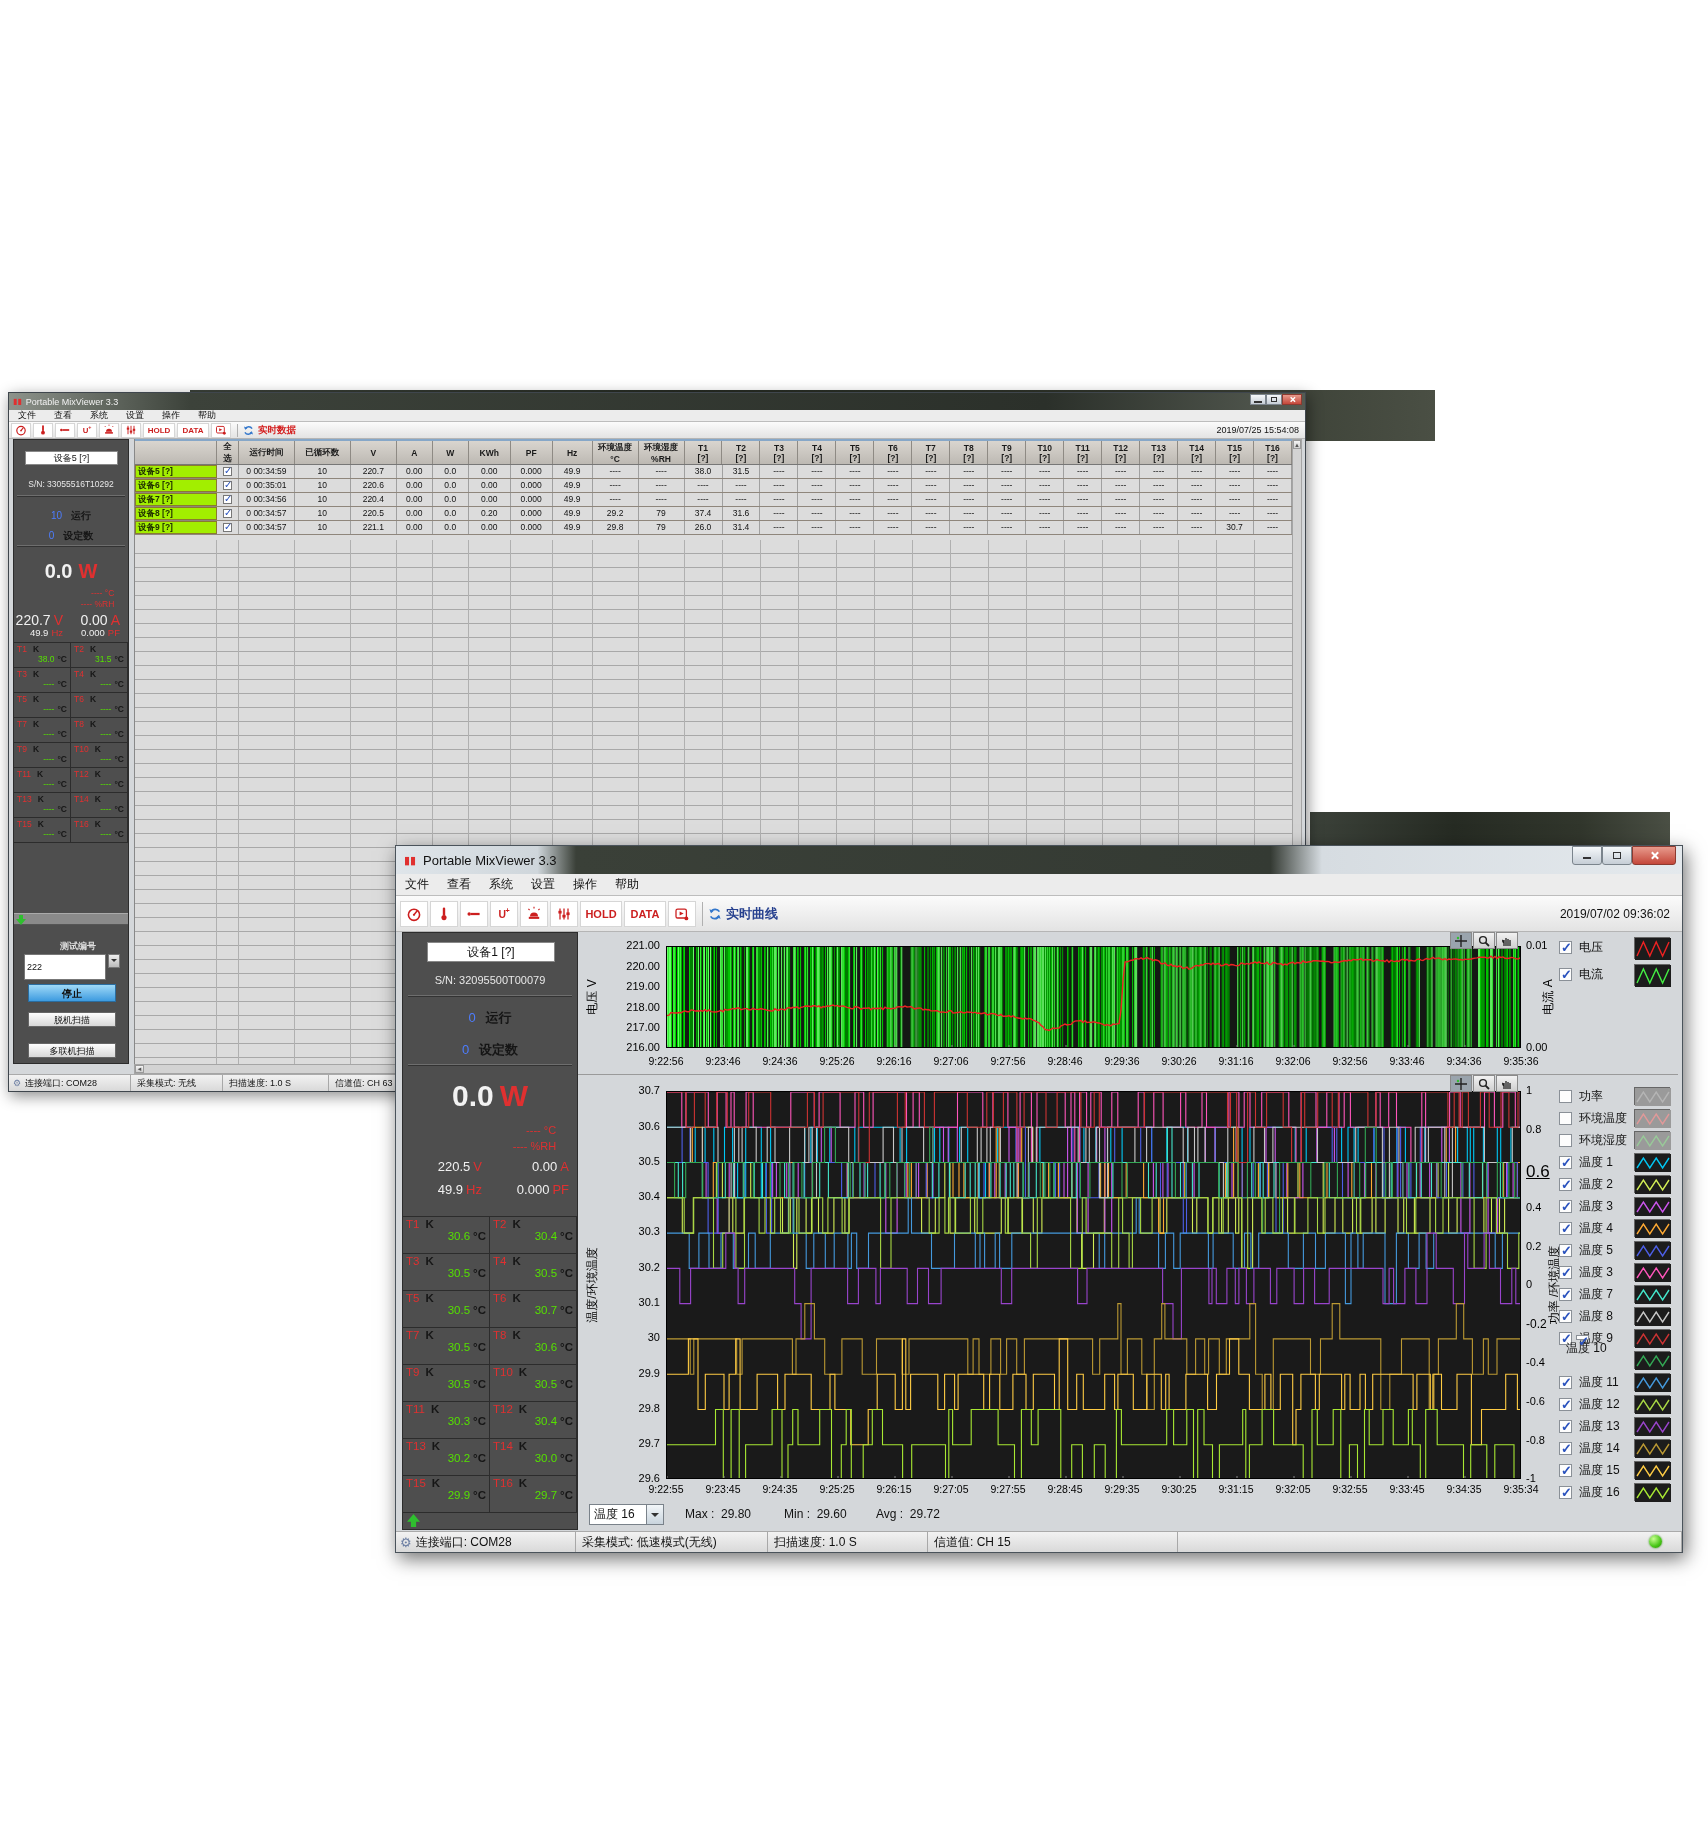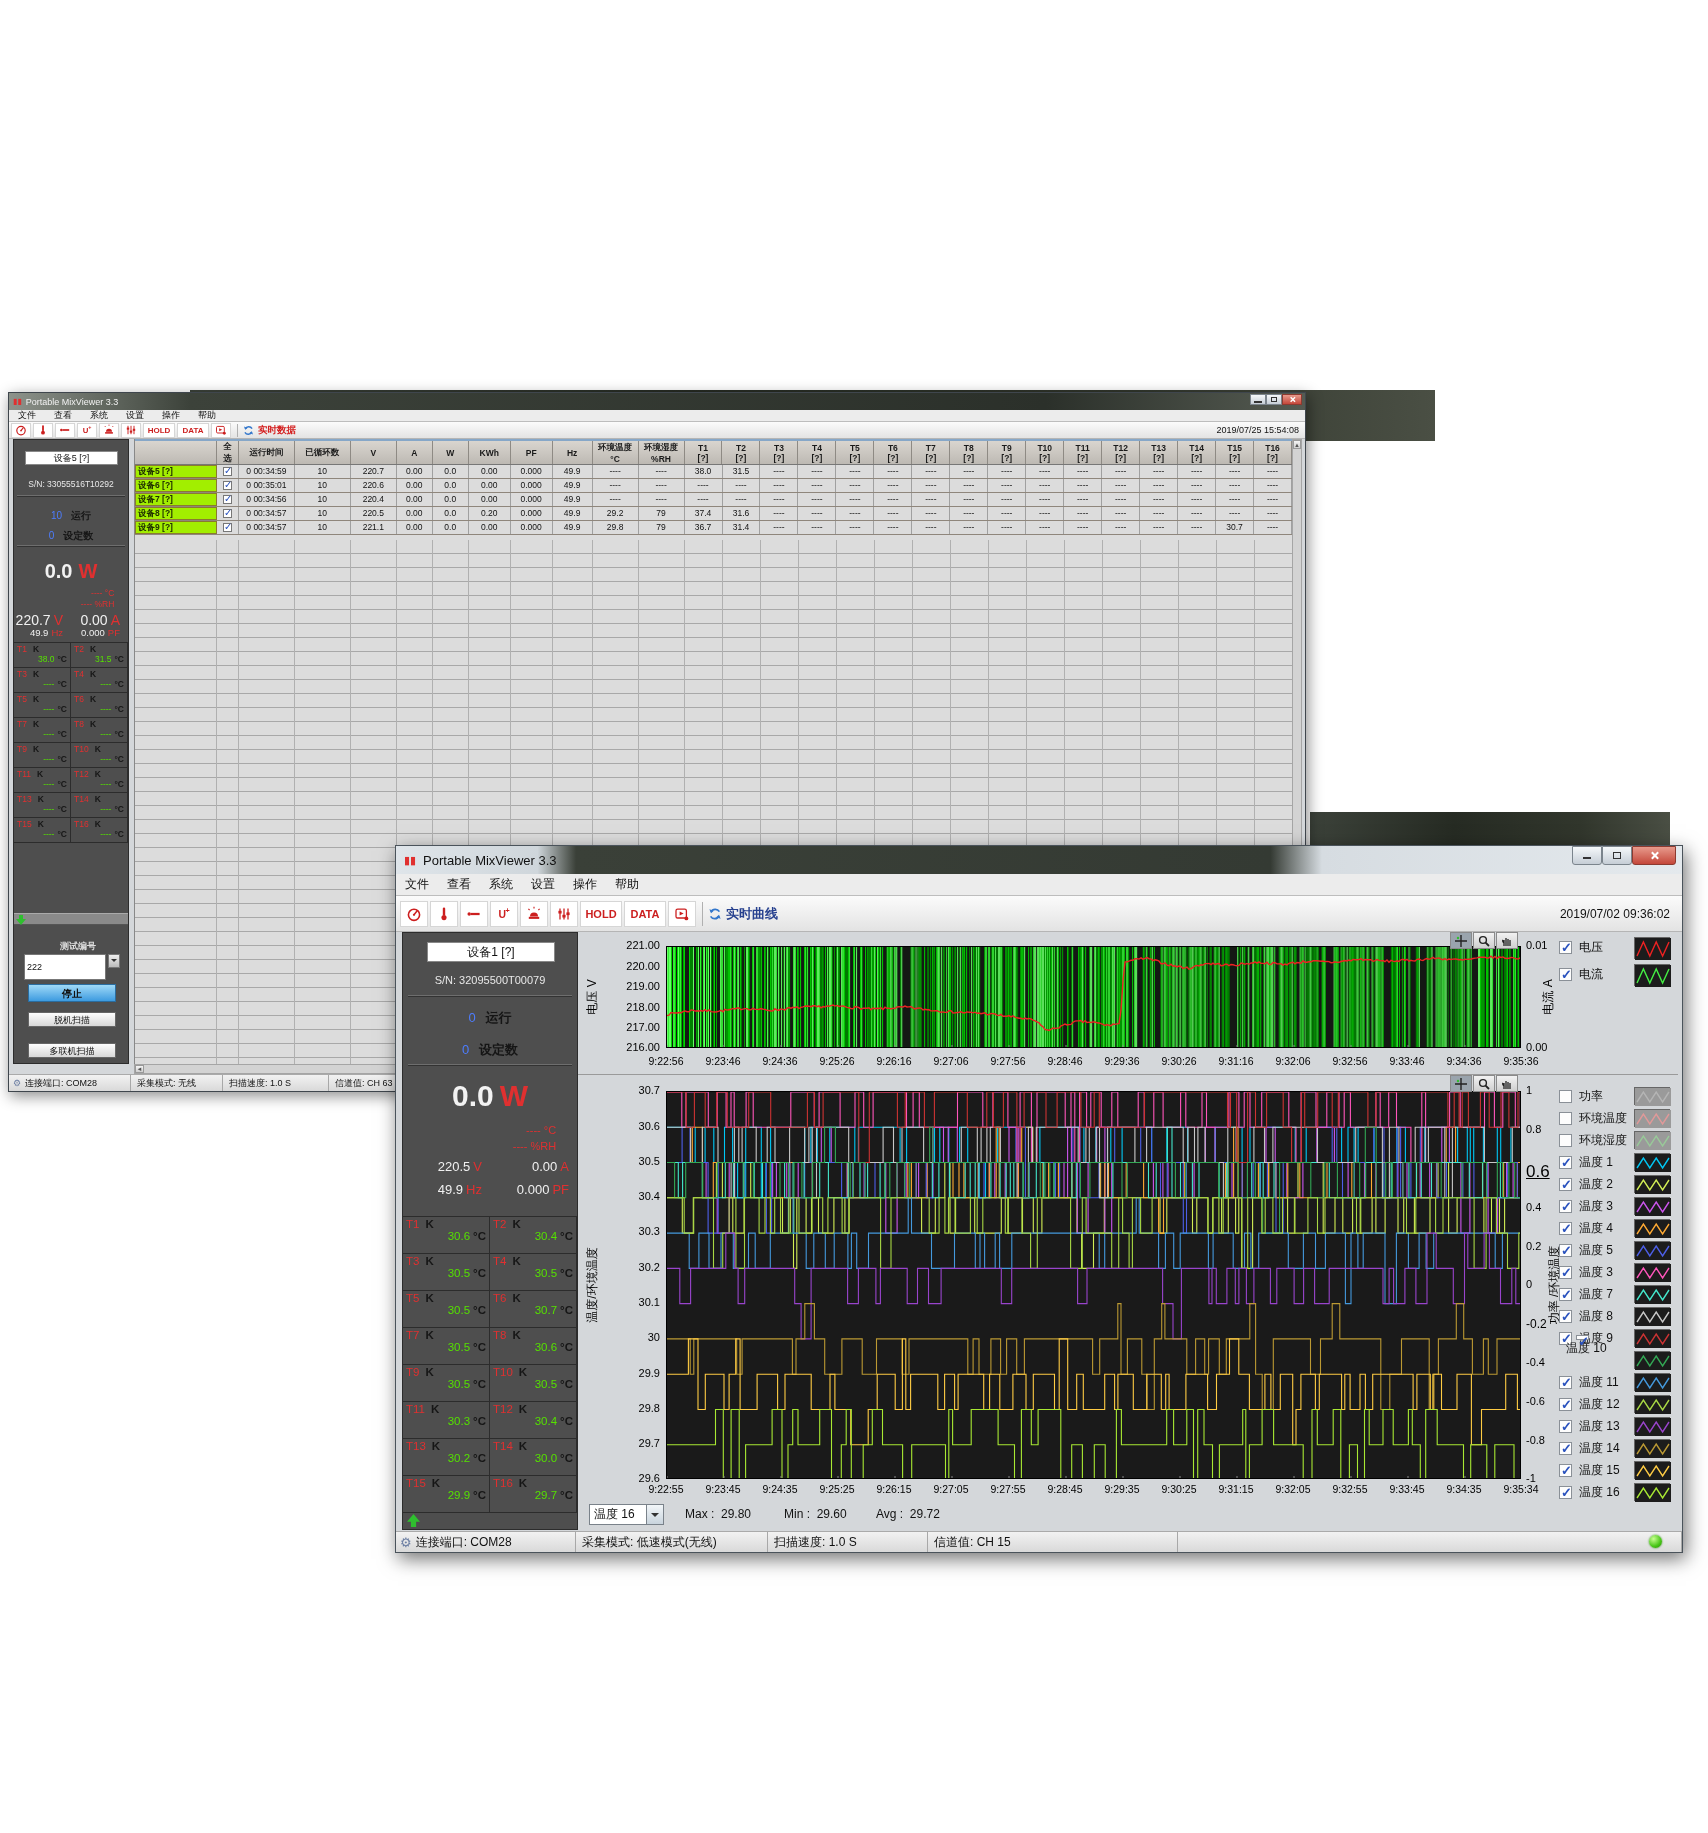--- a/index.html
+++ b/index.html
@@ -545,21 +545,21 @@
           <div class="td" style="width: 56px; line-height: 13px;">0 00:34:57</div>
           <div class="td" style="width: 56px; line-height: 13px;">10</div>
           <div class="td" style="width: 46px; line-height: 13px;">221.1</div>
           <div class="td" style="width: 36px; line-height: 13px;">0.00</div>
           <div class="td" style="width: 36px; line-height: 13px;">0.0</div>
           <div class="td" style="width: 42px; line-height: 13px;">0.00</div>
           <div class="td" style="width: 42px; line-height: 13px;">0.000</div>
           <div class="td" style="width: 40px; line-height: 13px;">49.9</div>
           <div class="td" style="width: 46px; line-height: 13px;">29.8</div>
           <div class="td" style="width: 46px; line-height: 13px;">79</div>
-          <div class="td" style="width: 38px; line-height: 13px;">36.7</div>
+          <div class="td" style="width: 38px; line-height: 13px;">26.0</div>
           <div class="td" style="width: 38px; line-height: 13px;">31.4</div>
           <div class="td" style="width: 38px; line-height: 13px;">----</div>
           <div class="td" style="width: 38px; line-height: 13px;">----</div>
           <div class="td" style="width: 38px; line-height: 13px;">----</div>
           <div class="td" style="width: 38px; line-height: 13px;">----</div>
           <div class="td" style="width: 38px; line-height: 13px;">----</div>
           <div class="td" style="width: 38px; line-height: 13px;">----</div>
           <div class="td" style="width: 38px; line-height: 13px;">----</div>
           <div class="td" style="width: 38px; line-height: 13px;">----</div>
           <div class="td" style="width: 38px; line-height: 13px;">----</div>

